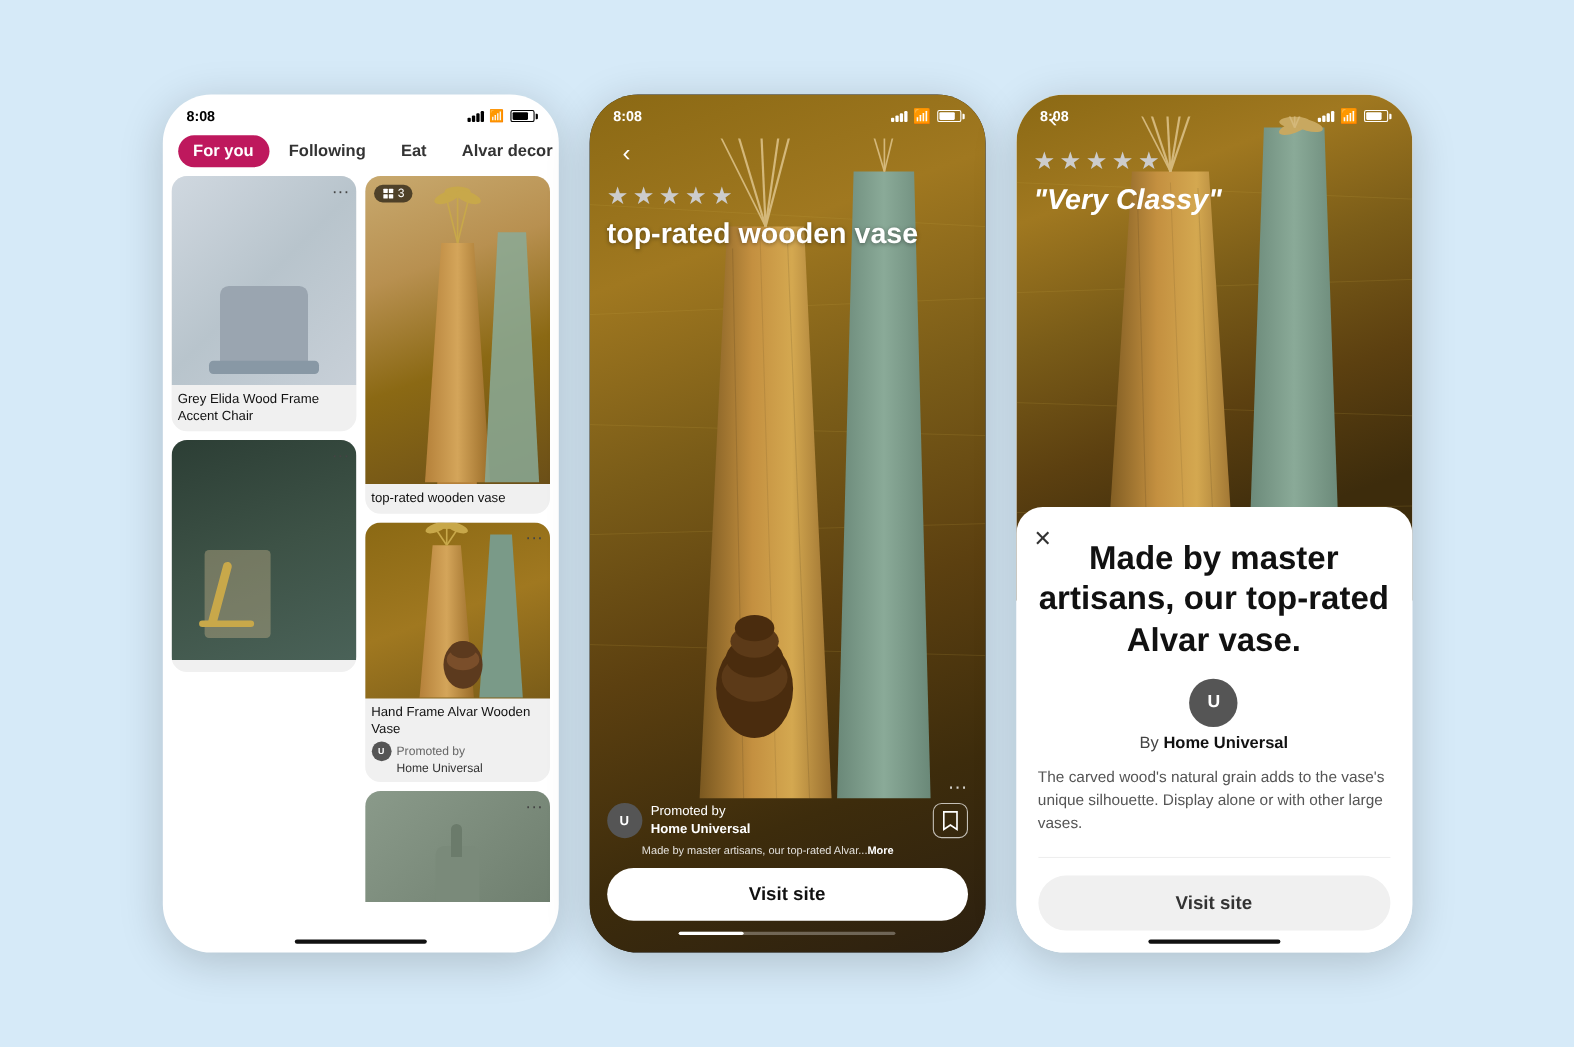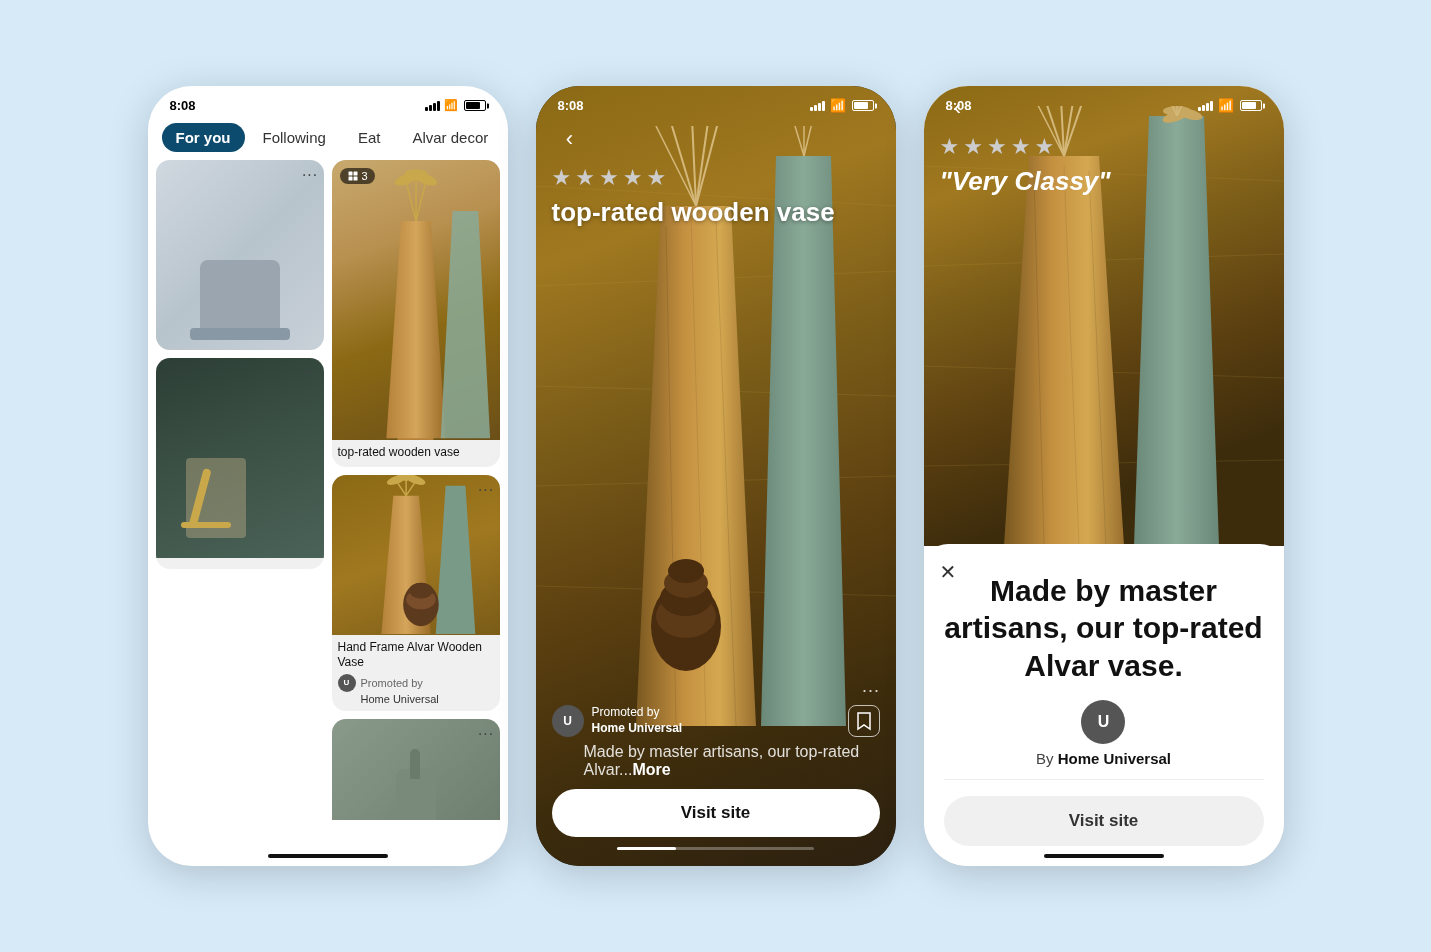--- a/index.html
+++ b/index.html
@@ -87,27 +87,27 @@
       display: flex;
       align-items: center;
       gap: 4px;
       padding: 6px 14px 8px;
       overflow: hidden;
     }
     .feed-nav-item {
       padding: 6px 14px;
       border-radius: 20px;
       font-size: 15px;
-      font-weight: 400;
+      font-weight: 700;
       cursor: pointer;
       white-space: nowrap;
       color: #333;
     }
     .feed-nav-item.active {
-      background: #0c4a6e;
+      background: #be185d;
       color: #fff;
       font-weight: 600;
     }
     .feed-grid {
       display: grid;
       grid-template-columns: 1fr 1fr;
       gap: 8px;
       padding: 0 8px;
       overflow: hidden;
       height: calc(780px - 120px);
@@ -314,21 +314,21 @@
     }
     .promo-text strong { font-weight: 600; }
     .bookmark-btn {
       width: 32px; height: 32px;
       border: 1.5px solid rgba(255,255,255,0.7);
       border-radius: 8px;
       display: flex; align-items: center; justify-content: center;
       cursor: pointer;
     }
     .product-desc {
-      font-size: 16px;
+      font-size: 10px;
       color: rgba(255,255,255,0.85);
       margin-bottom: 10px;
       padding-left: 32px;
     }
     .more-link { color: #fff; font-weight: 600; }
     .visit-btn {
       width: 100%;
       height: 48px;
       background: #fff;
       border: none;
@@ -493,20 +493,23 @@
     <div class="feed-nav-item">Alvar decor</div>
   </div>
 
   <div class="feed-grid">
 
     <div class="feed-col">
 
       <div class="pin-card">
         <div class="img-chair pin-img-placeholder">
           
+        </div>
+        <div class="pin-info">
+          <div class="pin-title">Grey Elida Wood Frame Accent Chair</div>
         </div>
         <span class="pin-more">···</span>
       </div>
 
       <div class="pin-card">
         <div class="img-bathroom pin-img-placeholder" style="height:200px; background:linear-gradient(160deg,#2c3e35,#3d5246,#4a6258); position:relative;">
 
           <div style="position:absolute;bottom:30px;left:40px;width:8px;height:60px;background:#c8a84a;border-radius:4px;transform:rotate(15deg);"></div>
           <div style="position:absolute;bottom:30px;left:25px;width:50px;height:6px;background:#c8a84a;border-radius:3px;"></div>
         </div>
@@ -817,19 +820,20 @@
       <div class="detail-brand-row">
         <div style="display:flex;flex-direction:column;align-items:center;gap:6px;">
           <div class="detail-avatar">
             <span>U</span>
           </div>
           <div class="detail-by">
             <span>By</span> <strong>Home Universal</strong>
           </div>
         </div>
       </div>
+      <div class="detail-desc">The carved wood's natural grain adds to the vase's unique silhouette. Display alone or with other large vases.</div>
       <div class="detail-divider"></div>
       <button class="detail-visit-btn">Visit site</button>
     </div>
 
     <div class="home-indicator" style="bottom:8px;left:50%;transform:translateX(-50%);position:absolute;z-index:20;"></div>
   </div>
 </div>
 
 </body></html>

